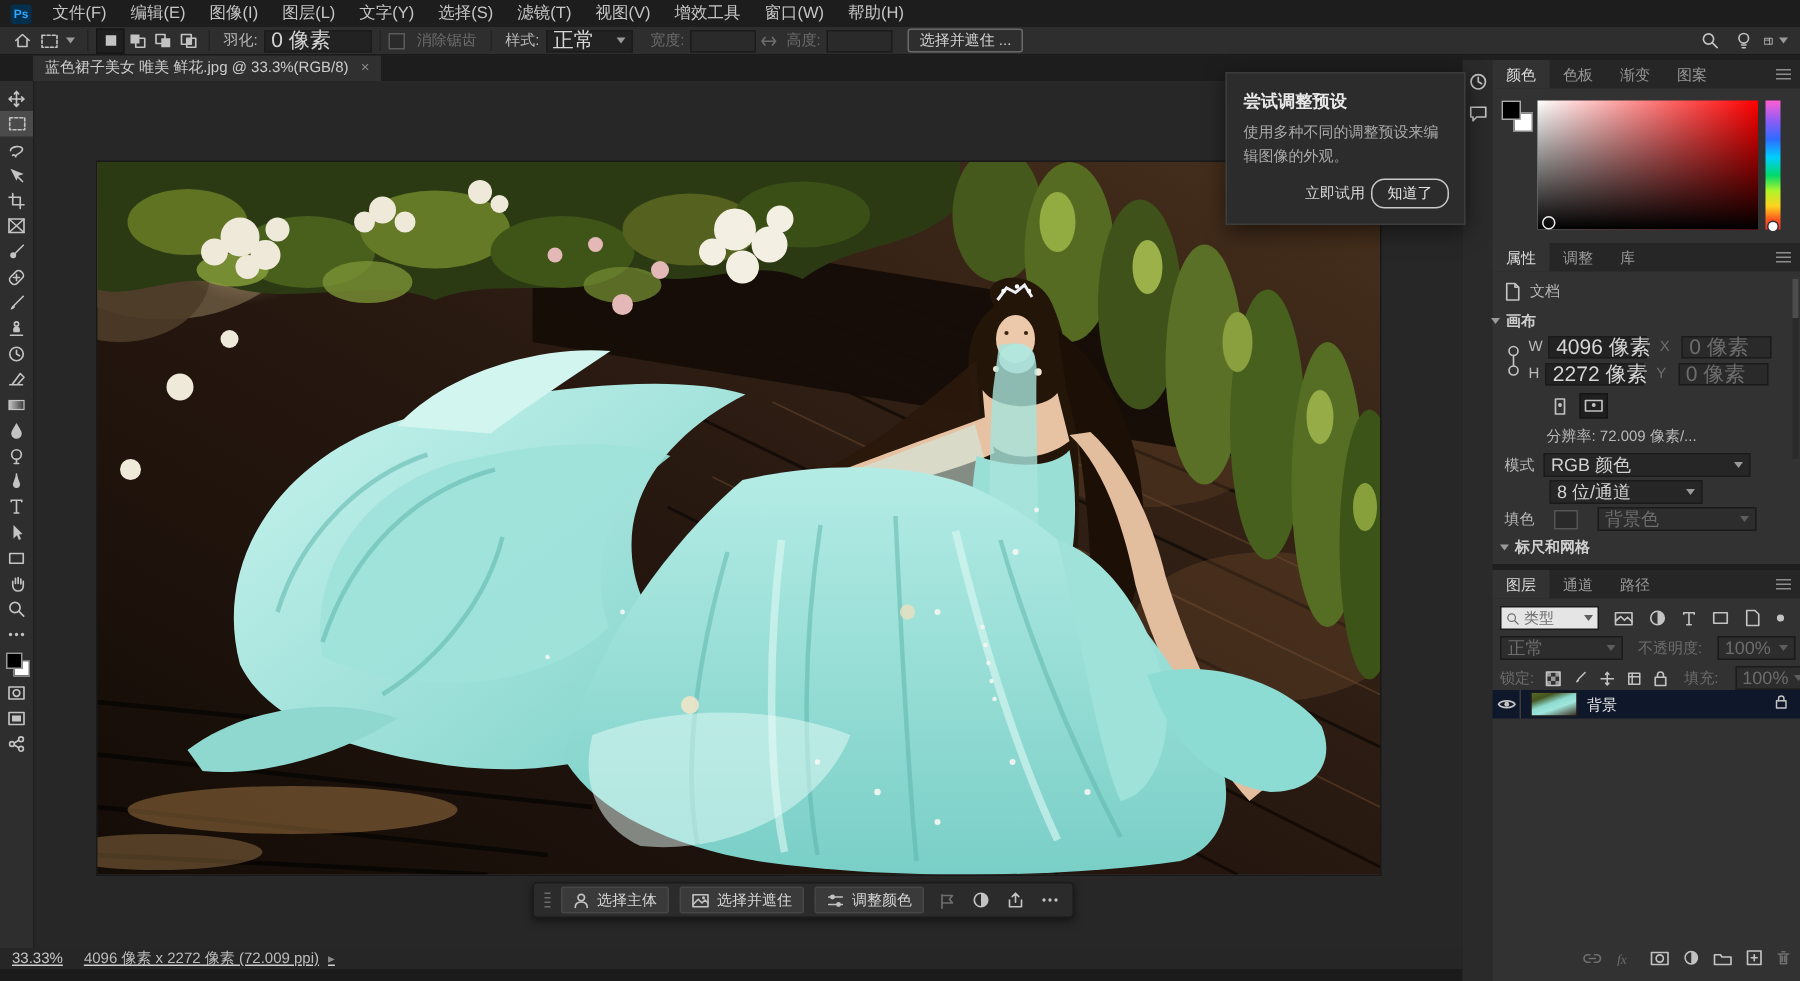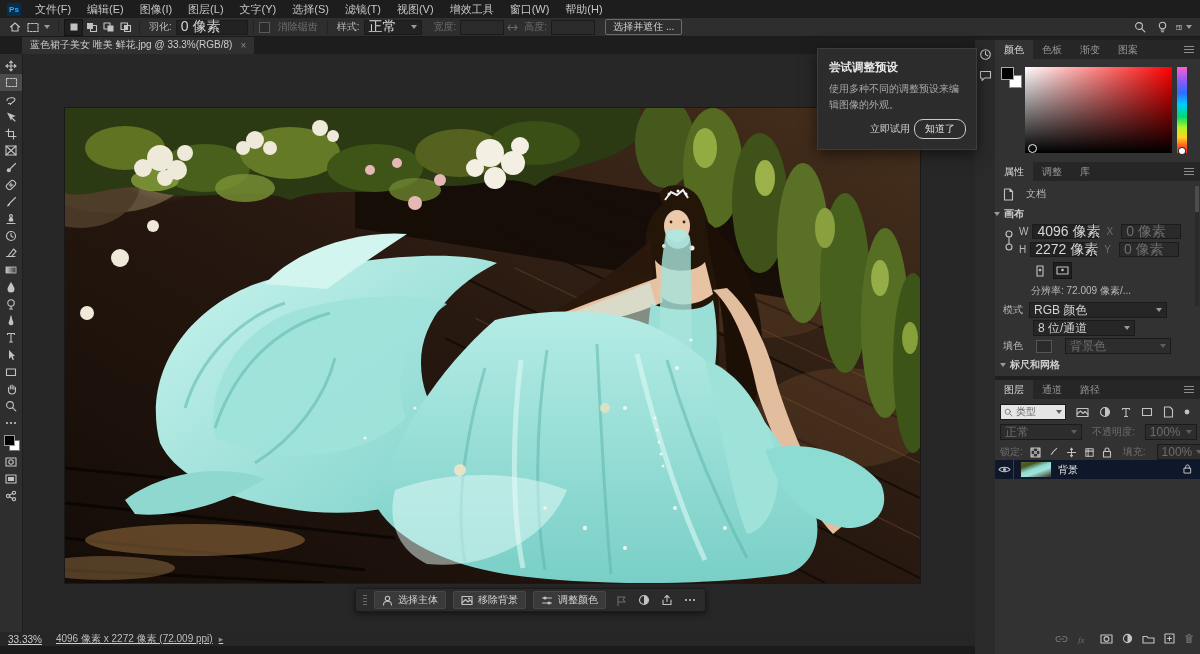--- a/index.html
+++ b/index.html
@@ -561,21 +561,21 @@
           <path class="si" d="M1.5 10 C1.5 7.5 3.2 6.3 5.5 6.3 C7.8 6.3 9.5 7.5 9.5 10"></path>
         </svg>
       <span>选择主体</span>
       </span>
     <span class="tb-btn">
       <svg width="12" height="11" viewBox="0 0 12 11">
           <rect class="si" x="1" y="1.5" width="10" height="8"></rect>
           <path class="si" d="M1 8 L4.5 4.5 L7 7 L9 5 L11 7"></path>
           <circle class="sif" cx="8" cy="3.5" r="1"></circle>
         </svg>
-      <span>移除背景</span>
+      <span>选择并遮住</span>
       </span>
     <span class="tb-btn">
       <svg width="12" height="11" viewBox="0 0 12 11">
           <path class="si" d="M1.5 3 H10.5 M1.5 8 H10.5"></path>
           <circle class="sif" cx="4" cy="3" r="1.6"></circle>
           <circle class="sif" cx="8" cy="8" r="1.6"></circle>
         </svg>
       <span>调整颜色</span>
       </span>
     <span class="tb-ic">
@@ -652,21 +652,21 @@
     <div class="panel-tabs">
       <span class="ptab active">属性</span>
       <span class="ptab">调整</span>
       <span class="ptab">库</span>
       <span class="pmenu">
           <i></i>
           <i></i>
           <i></i>
         </span>
     </div>
-    <div class="prow" style="left:8px;top:25px;gap:12px">
+    <div class="prow" style="left:8px;top:25px;gap:6px">
       <svg width="11" height="13" viewBox="0 0 11 13">
           <path class="si" d="M1.5 1 H7 L9.5 3.5 V12 H1.5 Z M7 1 V3.5 H9.5"></path>
         </svg>
       <span>文档</span>
     </div>
     <div class="prow" style="left:0;top:45px">
       <span class="chev"></span>
       <span class="sect">画布</span>
     </div>
     <svg class="abs" style="left:10px;top:66px" width="8" height="26" viewBox="0 0 8 26">

